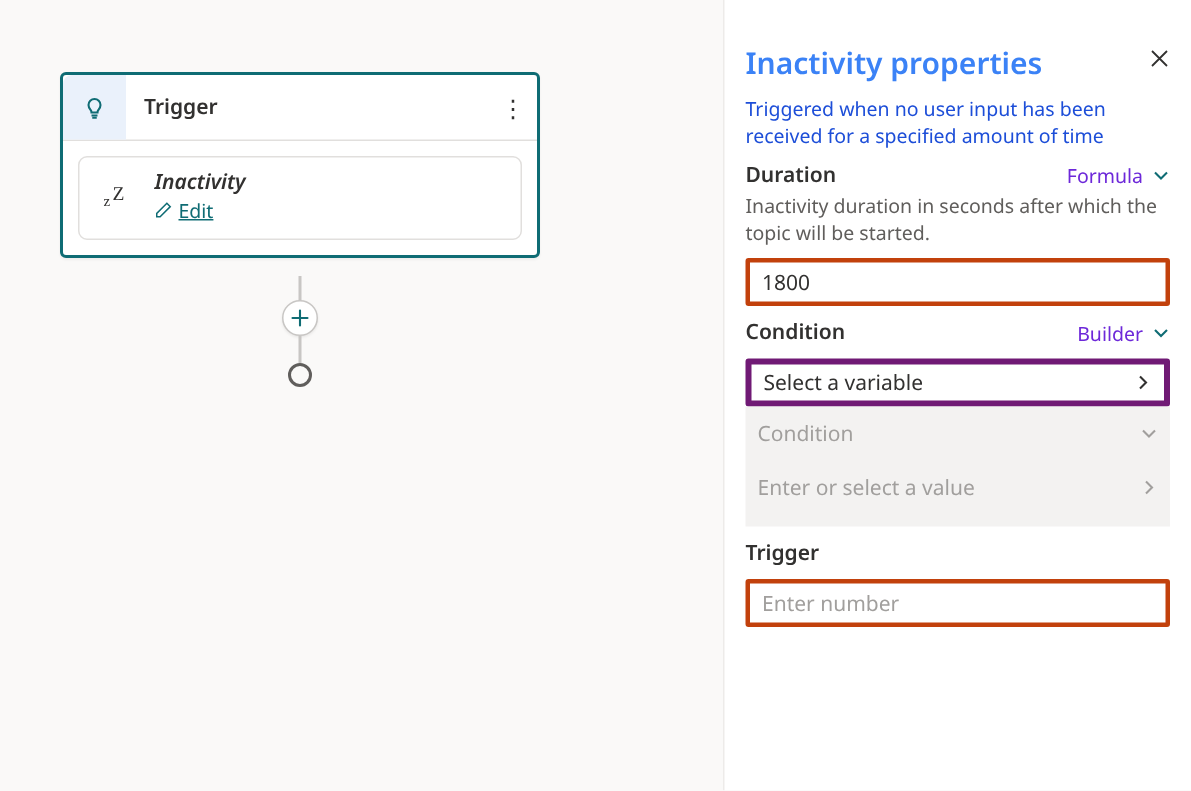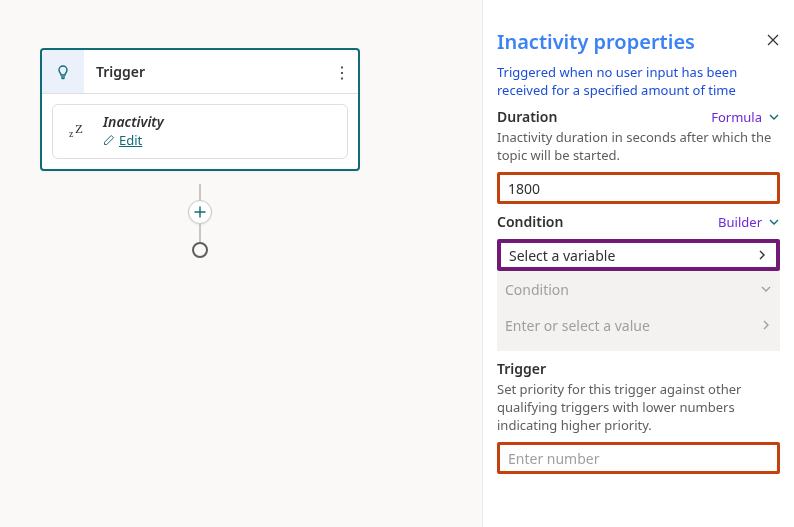--- a/index.html
+++ b/index.html
@@ -341,16 +341,15 @@
         <span>Enter or select a value</span>
         <svg class="chevron" viewBox="0 0 12 12">
             <path d="M4 2l4 4-4 4" fill="none" stroke="#a19f9d" stroke-width="1.4"></path>
           </svg>
       </div>
     </div>
   </div>
 
   <div class="section">
     <div class="section-label">Trigger</div>
-    <div class="section-sub">Set priority for this trigger against other qualifying triggers with lower numbers indicating higher priority.</div>
     <input class="text-input" placeholder="Enter number" style="">
   </div>
 </div>
 
 </body></html>

